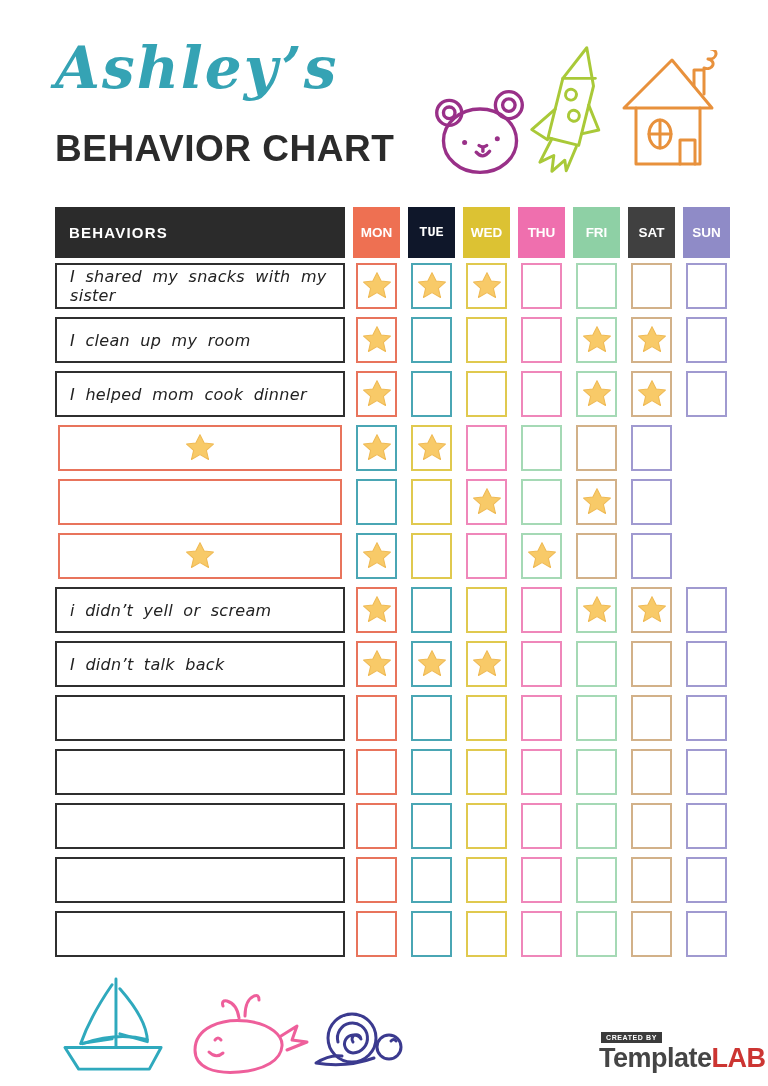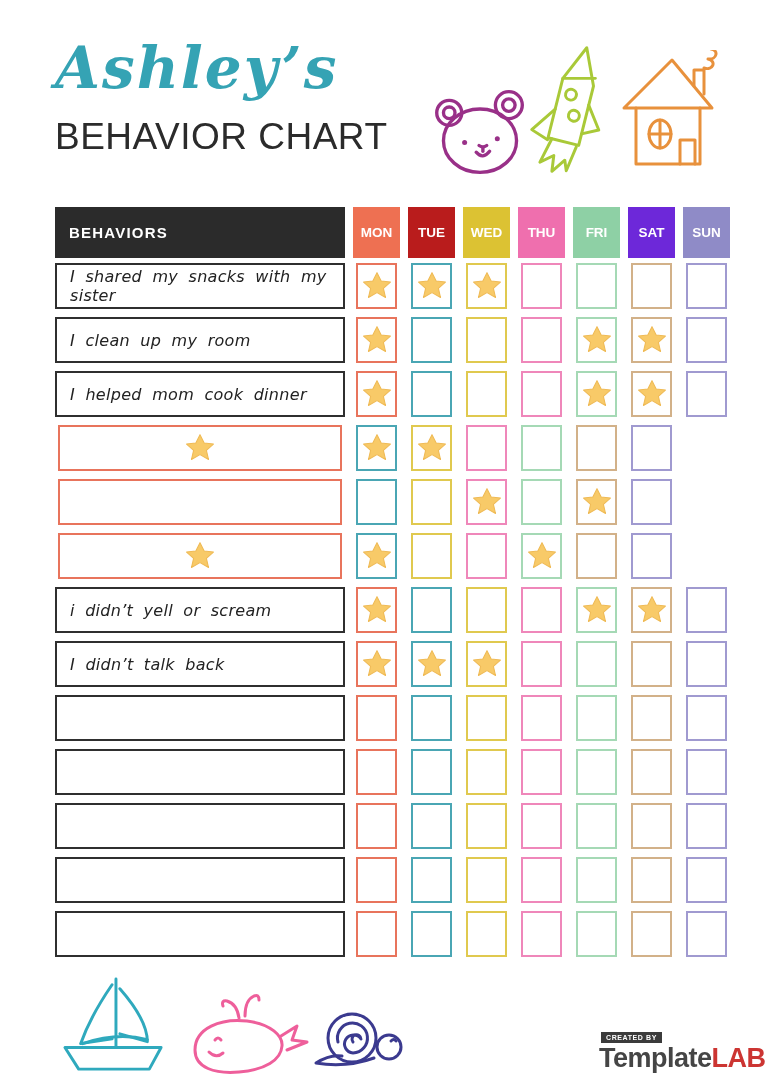--- a/index.html
+++ b/index.html
@@ -8,21 +8,21 @@
 
   
   .title-block { position:absolute; left:55px; top:28px; }
   .title-script {
     font-family:"DejaVu Serif", serif;
     font-style:italic; font-weight:bold;
     font-size:58px; line-height:80px;
     letter-spacing:2px;
   }
   .title-main {
-    font-size:37px; font-weight:normal; letter-spacing:0.5px; margin-top:8px;
+    font-size:37px; font-weight:bold; letter-spacing:0.5px; margin-top:20px;
   }
 
   
   .deco { position:absolute; }
   .deco svg { display:block; }
   #bear   { left:430px; top:86px;  }
   #rocket { left:528px; top:40px;  }
   #house  { left:616px; top:50px;  }
   #boat   { left:58px;  top:973px; }
   #whale  { left:180px; top:988px; }
@@ -116,25 +116,25 @@
     <path d="M64,114 V90 h15 v24"></path>
     <path d="M78,36 V20 h10 V44"></path>
     <path d="M88,18 c9,3 13,-7 4,-9 c9,1 11,-9 3,-10"></path>
   </svg>
 </div>
 
 <div class="table">
   <div class="header-row" id="header-row">
     <div class="behaviors-header">BEHAVIORS</div>
   <div class="day-header" style="background: rgb(238, 112, 82);">MON</div>
-      <div class="day-header" style="background: #b91c1c;">TUE</div>
+      <div class="day-header" style="background: #0f172a; font-family: Liberation Mono, monospace;">TUE</div>
       <div class="day-header" style="background: rgb(220, 194, 51);">WED</div>
       <div class="day-header" style="background: rgb(239, 111, 174);">THU</div>
       <div class="day-header" style="background: rgb(142, 208, 165);">FRI</div>
-      <div class="day-header" style="background: #6d28d9;">SAT</div>
+      <div class="day-header" style="background: #404040;">SAT</div>
       <div class="day-header" style="background: rgb(143, 139, 199);">SUN</div>
     </div>
   <div id="rows">
       <div class="row">
         <div class="behavior-box">I shared my snacks with my sister</div>
         <div class="day-cell" style="border-color: rgb(232, 116, 92);">
           <svg width="32" height="32" viewBox="0 0 30 30">
             <path d="M15 2.5 L18.9 10.4 L27.6 11.3 L21 17.2 L23 25.8 L15 21.2 L7 25.8 L9 17.2 L2.4 11.3 L11.1 10.4 Z" fill="#f8ca68" stroke="#efba55" stroke-width="1" stroke-linejoin="round"></path>
           </svg>
         </div>

